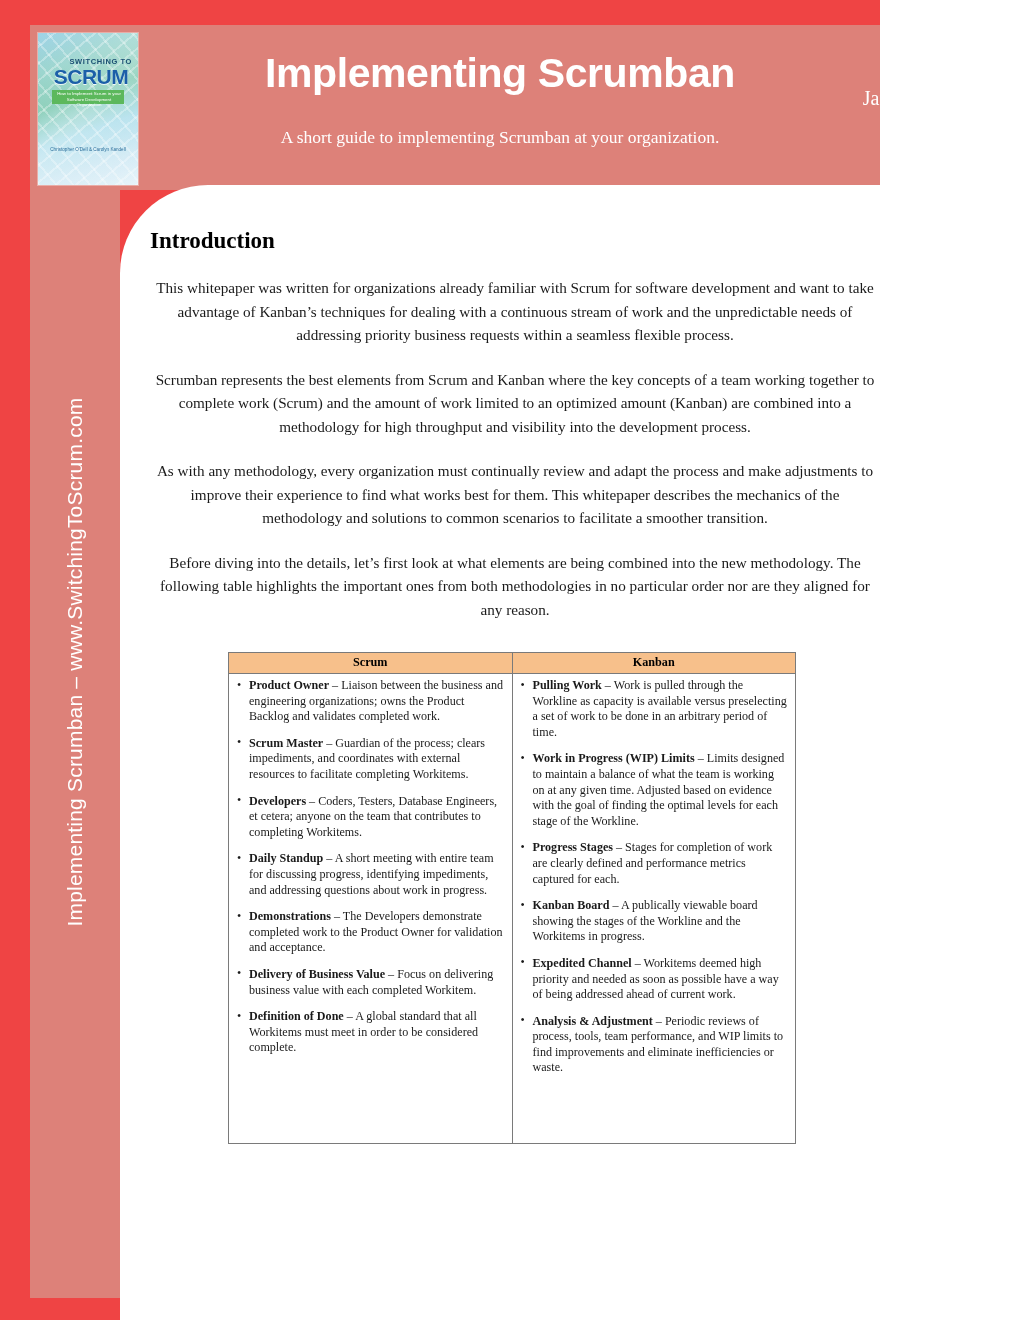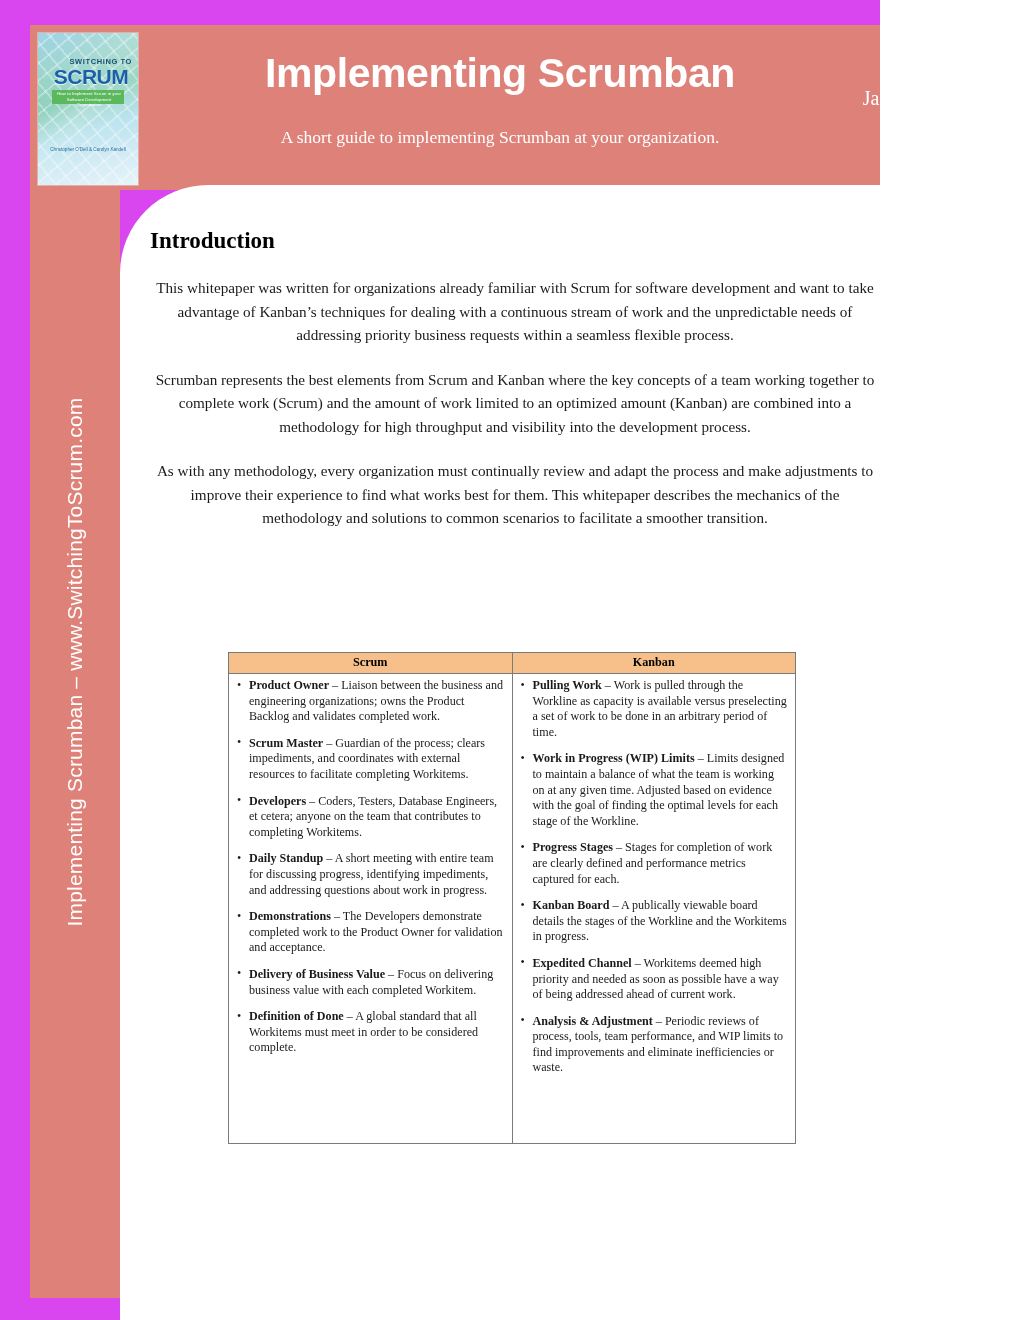--- a/index.html
+++ b/index.html
@@ -5,21 +5,21 @@
   * { box-sizing: border-box; }
   html, body {
     margin: 0; padding: 0;
     width: 1020px; height: 1320px;
     background: #ffffff;
     font-family: "Liberation Serif", "DejaVu Serif", serif;
   }
   #page {
     position: relative;
     width: 880px; height: 1320px;
-    background: #d946ef;
+    background: #ef4444;
     overflow: hidden;
   }
 
   
   .header-band {
     position: absolute;
     left: 30px; top: 25px;
     width: 958px; height: 165px;
     background: #DD8179;
   }
@@ -216,20 +216,21 @@
 
   <div class="side-text">
     <span>Implementing Scrumban  –  www.SwitchingToScrum.com</span>
   </div>
 
   <div class="body-area">
     <h1 class="section-title">Introduction</h1>
     <p class="para">This whitepaper was written for organizations already familiar with Scrum for software development and want to take advantage of Kanban’s techniques for dealing with a continuous stream of work and the unpredictable needs of addressing priority business requests within a seamless flexible process.</p>
     <p class="para">Scrumban represents the best elements from Scrum and Kanban where the key concepts of a team working together to complete work (Scrum) and the amount of work limited to an optimized amount (Kanban) are combined into a methodology for high throughput and visibility into the development process.</p>
     <p class="para">As with any methodology, every organization must continually review and adapt the process and make adjustments to improve their experience to find what works best for them. This whitepaper describes the mechanics of the methodology and solutions to common scenarios to facilitate a smoother transition.</p>
+    <p class="para">Before diving into the details, let’s first look at what elements are being combined into the new methodology. The following table highlights the important ones from both methodologies in no particular order nor are they aligned for any reason.</p>
   </div>
 
   <div class="table-wrap">
     <table class="cmp">
       <thead>
         <tr>
           <th>Scrum</th>
           <th>Kanban</th>
         </tr>
       </thead>
@@ -244,21 +245,21 @@
                 <li><b>Demonstrations</b><span> – The Developers demonstrate completed work to the Product Owner for validation and acceptance.</span></li>
                 <li><b>Delivery of Business Value</b><span> – Focus on delivering business value with each completed Workitem.</span></li>
                 <li><b>Definition of Done</b><span> – A global standard that all Workitems must meet in order to be considered complete.</span></li>
               </ul>
           </td>
           <td>
             <ul class="cells" id="kanban-list">
                 <li><b>Pulling Work</b><span> – Work is pulled through the Workline as capacity is available versus preselecting a set of work to be done in an arbitrary period of time.</span></li>
                 <li><b>Work in Progress (WIP) Limits</b><span> – Limits designed to maintain a balance of what the team is working on at any given time. Adjusted based on evidence with the goal of finding the optimal levels for each stage of the Workline.</span></li>
                 <li><b>Progress Stages</b><span> – Stages for completion of work are clearly defined and performance metrics captured for each.</span></li>
-                <li><b>Kanban Board</b><span> – A publically viewable board details the stages of the Workline and the Workitems in progress.</span></li>
+                <li><b>Kanban Board</b><span> – A publically viewable board showing the stages of the Workline and the Workitems in progress.</span></li>
                 <li><b>Expedited Channel</b><span> – Workitems deemed high priority and needed as soon as possible have a way of being addressed ahead of current work.</span></li>
                 <li><b>Analysis &amp; Adjustment</b><span> – Periodic reviews of process, tools, team performance, and WIP limits to find improvements and eliminate inefficiencies or waste.</span></li>
               </ul>
           </td>
         </tr>
       </tbody>
     </table>
   </div>
 
 </div>

